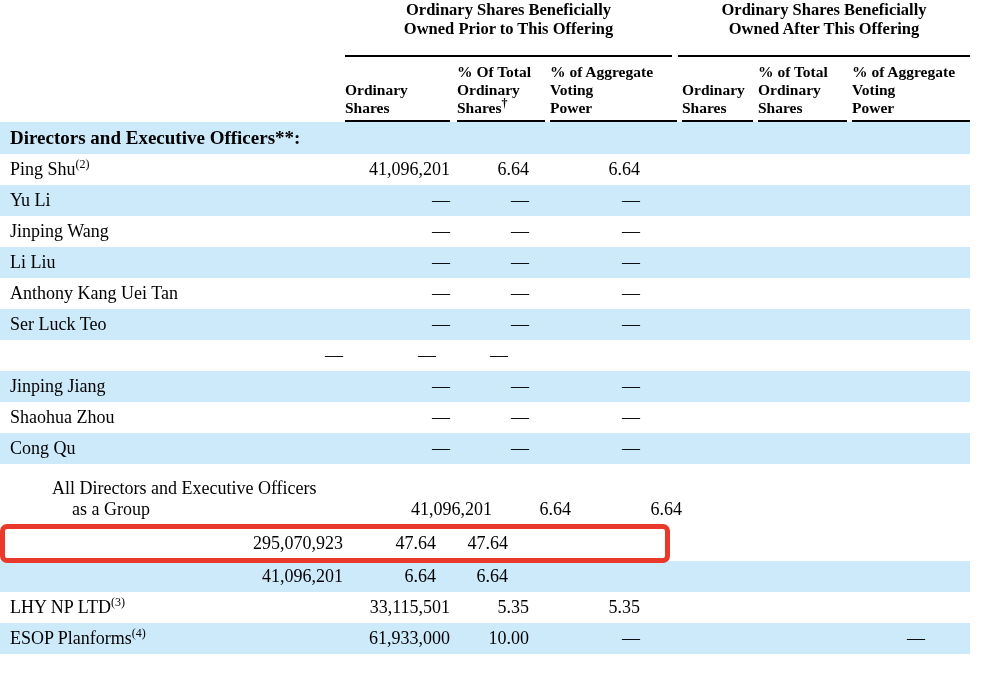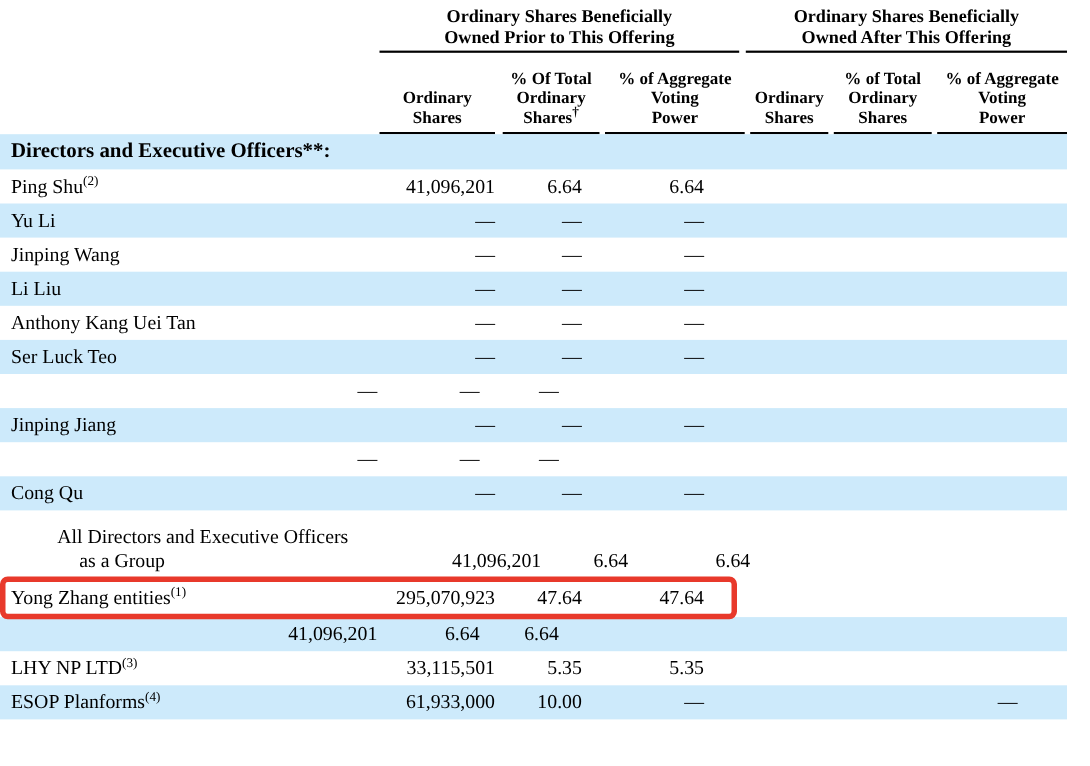--- a/index.html
+++ b/index.html
@@ -11,31 +11,31 @@
   .page { position:relative; width:991px; height:696px; overflow:hidden; background:#fff; }
   .tbl { position:absolute; left:0; top:0; width:970px; }
 
   
   .hdr-groups {
     display:grid; grid-template-columns:345px 327px 6px 292px;
     align-items:end; height:48px;
   }
   .group-title {
     font-weight:bold; font-size:16.5px; line-height:19px; text-align:center;
-    border-bottom:2px solid #000; padding-bottom:3px;
+    border-bottom:2px solid #000; padding-bottom:17px;
   }
   .hdr-cols {
     display:grid; grid-template-columns:345px 107px 93px 132px 76px 94px 123px;
     height:74px;
   }
   .hcol {
     margin-left:5px;
     border-bottom:2px solid #000;
     display:flex; flex-direction:column; justify-content:flex-end;
-    text-align:center; font-weight:bold; font-size:15.5px; line-height:18px;
+    font-weight:bold; font-size:15.5px; line-height:18px;
     padding-bottom:3px;
   }
   .hcol.tight { margin-left:0; margin-right:2px; }
   .hcol sup, .name-line sup { font-size:12px; line-height:0; }
   .hdr-spacer { border:none; }
 
   
   .row {
     display:grid; grid-template-columns:345px 107px 93px 132px 76px 94px 123px;
     min-height:31px; align-items:center; position:relative;
@@ -193,20 +193,23 @@
             <div class="name-line">Jinping Jiang</div>
           </div>
           <div class="cell v c1">—</div>
           <div class="cell v c2">—</div>
           <div class="cell v c3">—</div>
           <div class="cell v c4"></div>
           <div class="cell v c5"></div>
           <div class="cell v c6"></div>
         </div>
         <div class="row">
+          <div class="cell name-cell">
+            <div class="name-line">Shaohua Zhou</div>
+          </div>
           <div class="cell v c1">—</div>
           <div class="cell v c2">—</div>
           <div class="cell v c3">—</div>
           <div class="cell v c4"></div>
           <div class="cell v c5"></div>
           <div class="cell v c6"></div>
         </div>
         <div class="row shade">
           <div class="cell name-cell">
             <div class="name-line">Cong Qu</div>
@@ -224,23 +227,20 @@
             <div class="name-line2">as a Group</div>
           </div>
           <div class="cell v c1">41,096,201</div>
           <div class="cell v c2">6.64</div>
           <div class="cell v c3">6.64</div>
           <div class="cell v c4"></div>
           <div class="cell v c5"></div>
           <div class="cell v c6"></div>
         </div>
         <div class="row hl-row">
-          <div class="cell name-cell">
-            <div class="name-line">Yong Zhang entities<sup>(1)</sup></div>
-          </div>
           <div class="cell v c1">295,070,923</div>
           <div class="cell v c2">47.64</div>
           <div class="cell v c3">47.64</div>
           <div class="cell v c4"></div>
           <div class="cell v c5"></div>
           <div class="cell v c6"></div>
           <div class="highlight-box"></div>
         </div>
         <div class="row shade">
           <div class="cell v c1">41,096,201</div>

